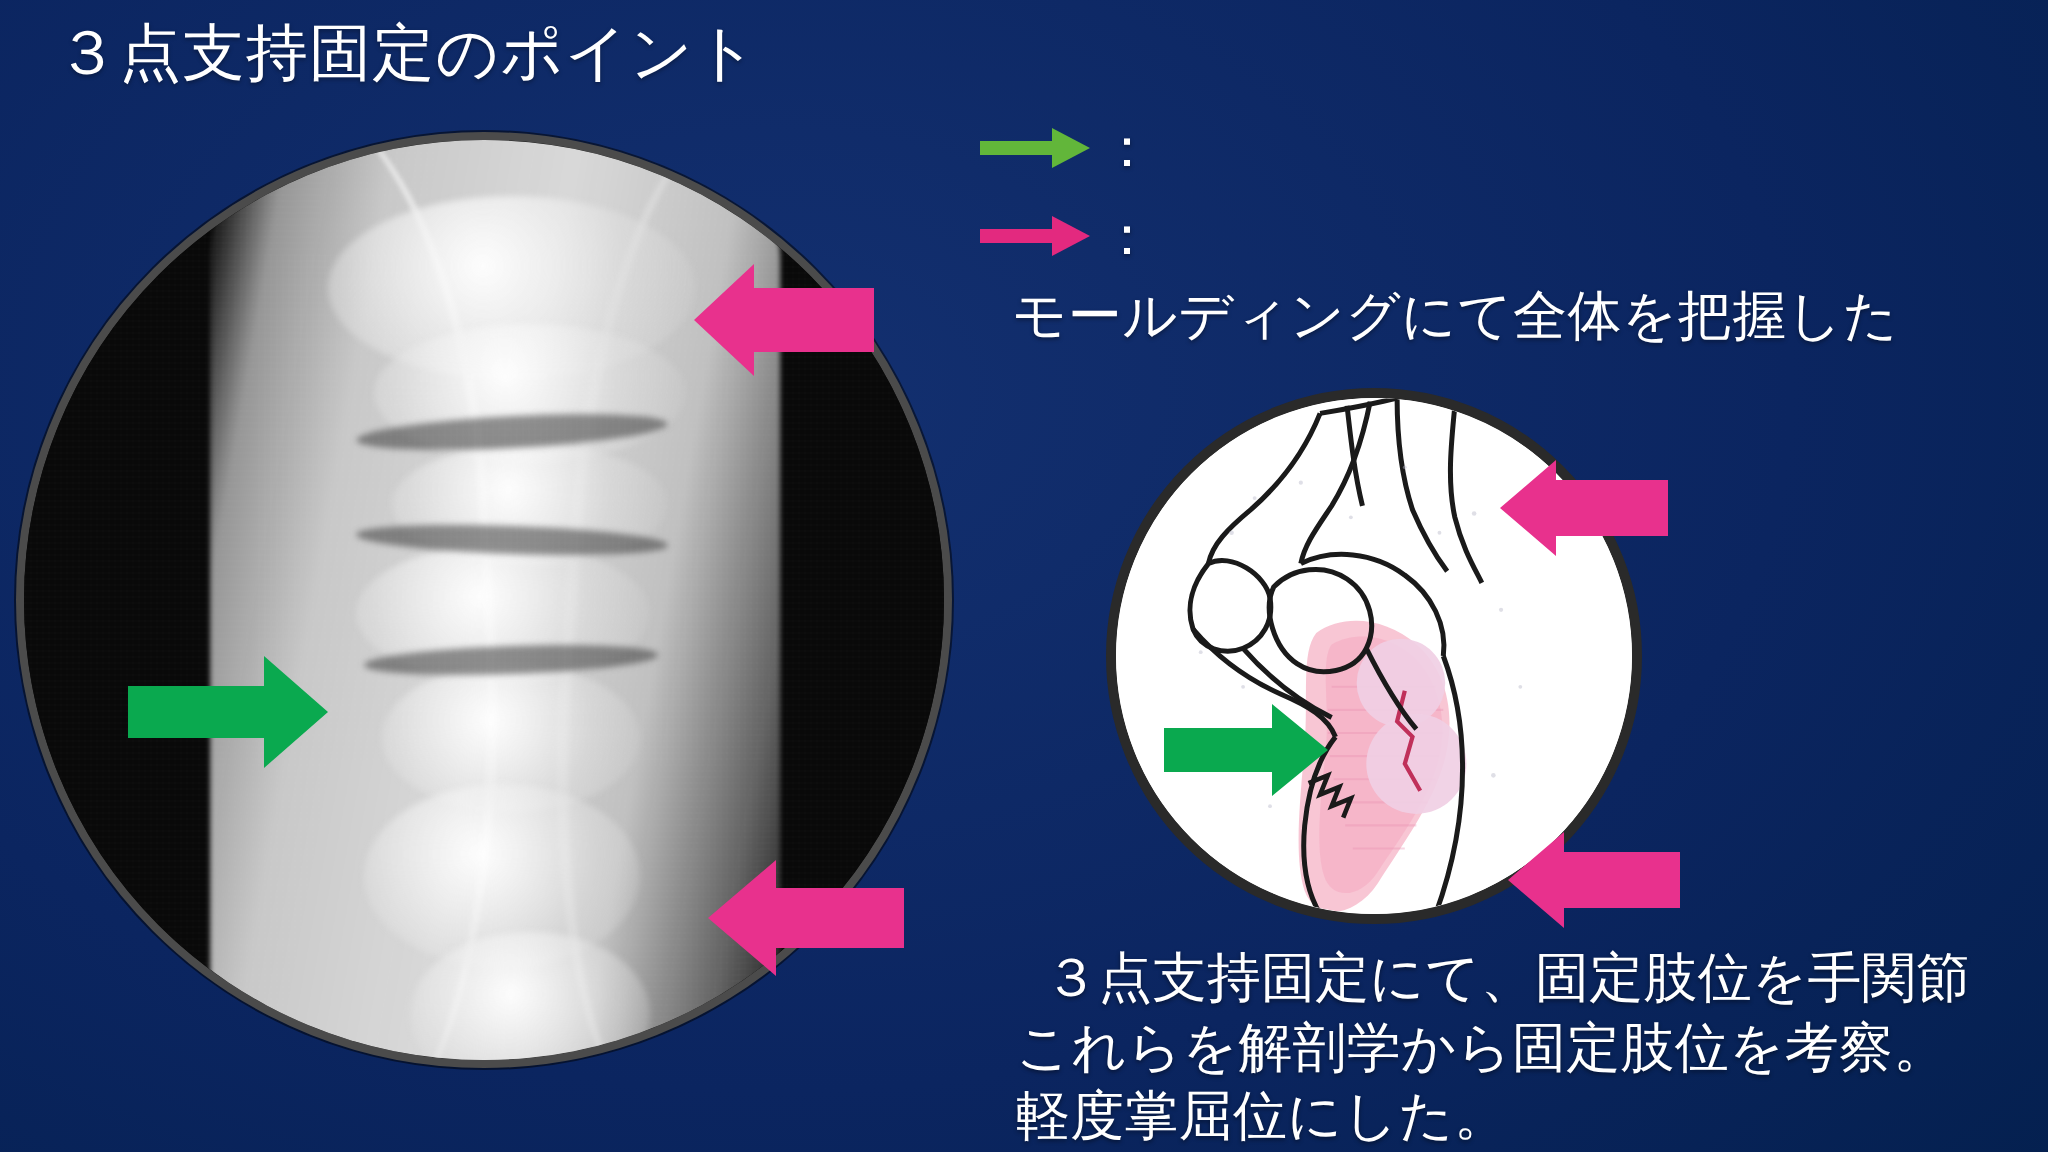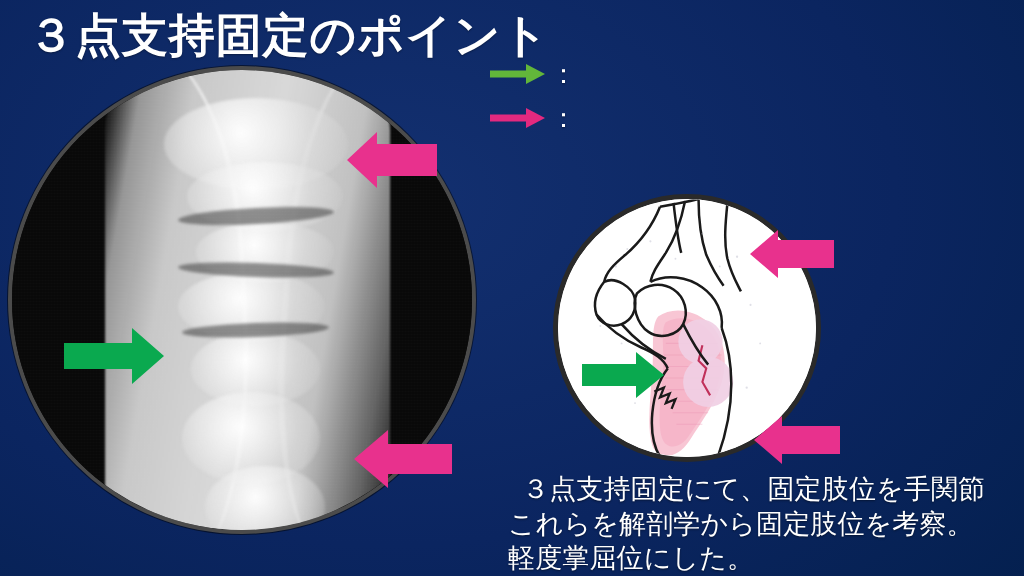--- a/index.html
+++ b/index.html
@@ -19,22 +19,22 @@
     font-family: "Liberation Sans", "DejaVu Sans", sans-serif;
     color: #ffffff;
     -webkit-font-smoothing: antialiased;
   }
 
   
   #title {
     position: absolute;
     left: 28px;
     top: 9px;
-    font-size: 46px;
-    font-weight: 700;
+    font-size: 31px;
+    font-weight: 400;
     letter-spacing: 0.02em;
     line-height: 1.15;
     color: #ffffff;
     white-space: nowrap;
     text-shadow: 0 1px 2px rgba(0,0,0,.35);
   }
 
   
   #xray-circle {
     position: absolute;
@@ -256,20 +256,21 @@
     </div>
 
     <div class="legend-row">
       <svg class="legend-arrow" viewBox="0 0 58 26">
         <path d="M2 13 H40" stroke="#e3297f" stroke-width="7" fill="none" stroke-linecap="butt"></path>
         <polygon points="38,3 57,13 38,23" fill="#e3297f"></polygon>
       </svg>
       <span class="legend-text">：</span>
     </div>
 
+    <div id="legend-note">モールディングにて全体を把握した</div>
   </div>
 
   <div id="illus-circle">
     <svg viewBox="0 0 268 268">
       <defs>
         <clipPath id="circ">
             <circle cx="134" cy="134" r="134"></circle>
           </clipPath>
       </defs>
       <g clip-path="url(#circ)">

